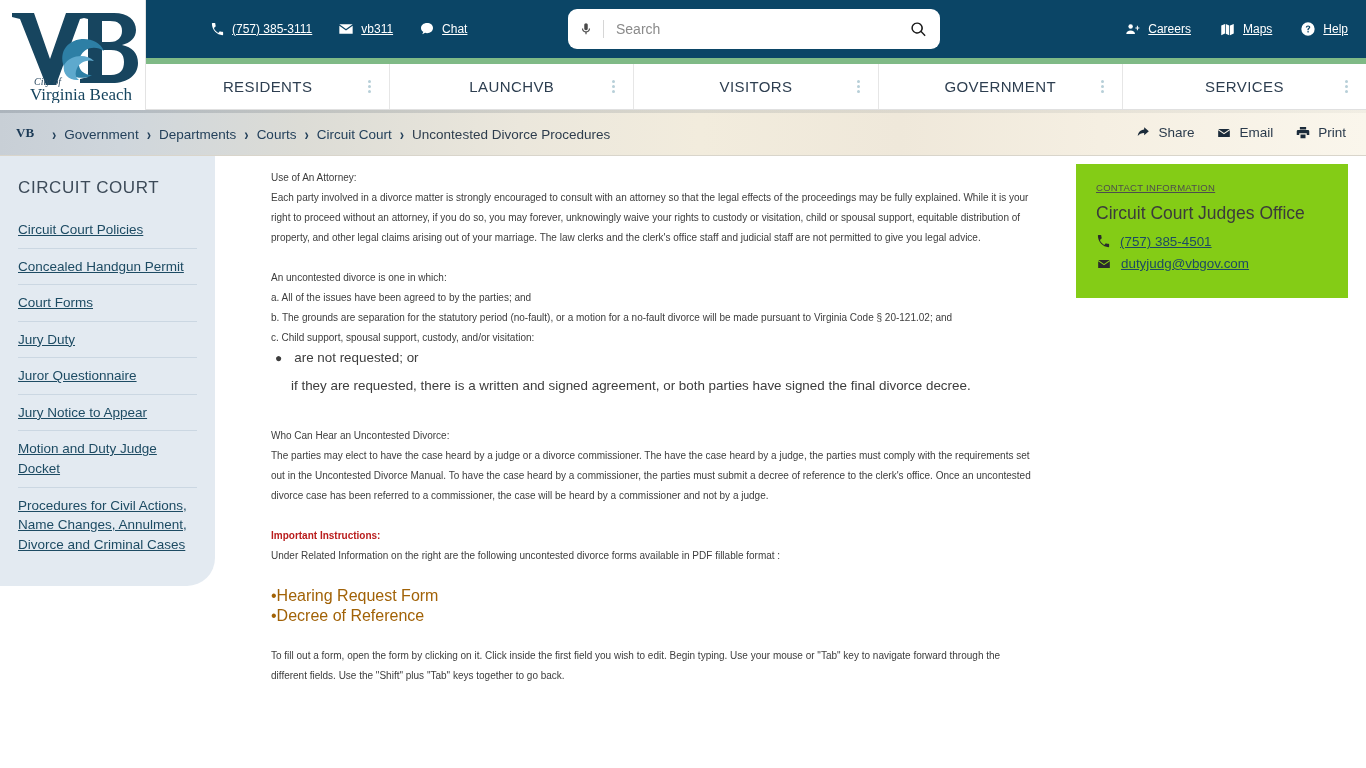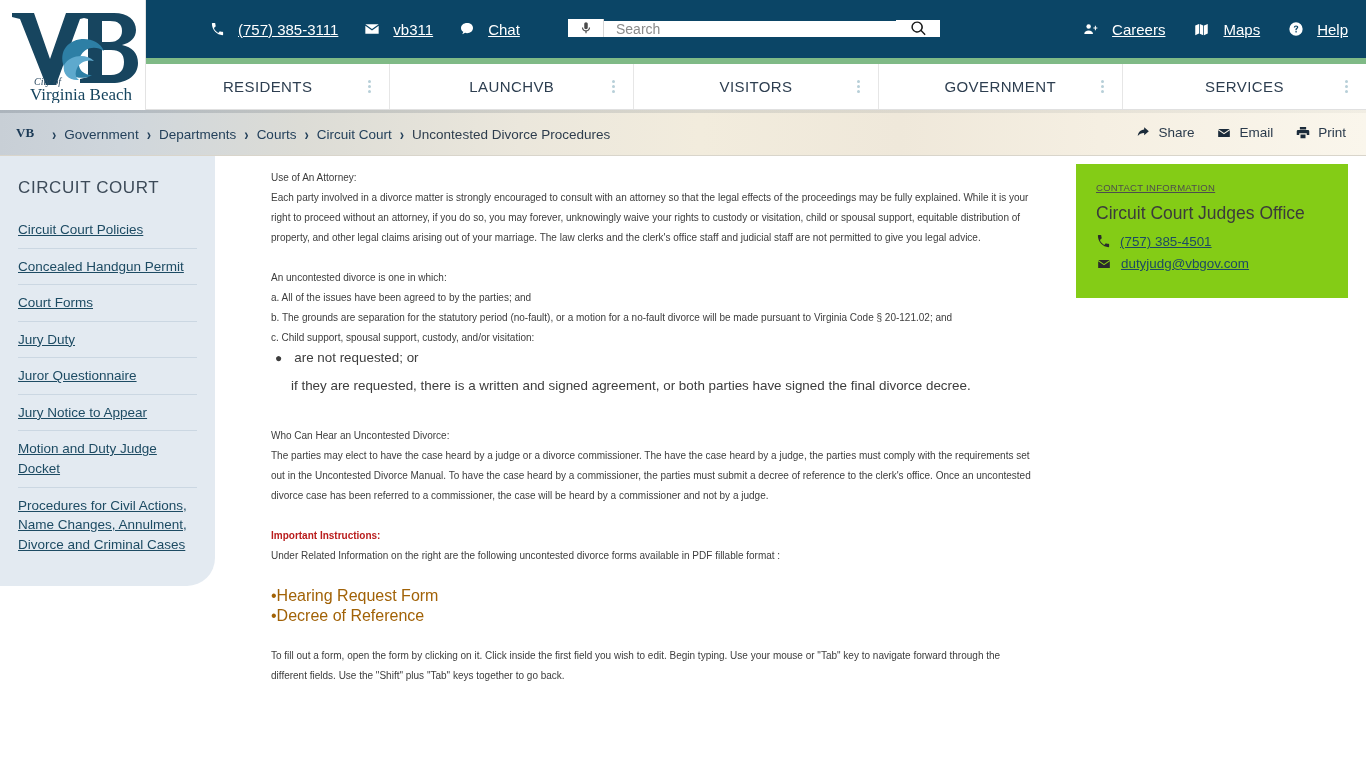--- a/index.html
+++ b/index.html
@@ -43,39 +43,40 @@
 
   .hdr-links-left {
     display: flex;
     align-items: center;
     gap: 26px;
     margin-left: 64px;
   }
   .hdr-link {
     display: inline-flex;
     align-items: center;
-    gap: 13px;
+    gap: 7px;
     color: #ffffff;
-    font-size: 15px;
+    font-size: 12px;
     text-decoration: none;
     cursor: pointer;
     white-space: nowrap;
   }
   .hdr-link .lbl { text-decoration: underline; }
   .hdr-link svg { fill: #ffffff; flex: 0 0 auto; }
 
   
   .search-wrap {
     position: absolute;
     left: 422px;
     display: flex;
-    align-items: flex-end;
-    height: 16px;
+    align-items: center;
+    height: 40px;
     width: 372px;
     background: #ffffff;
+    border-radius: 9px;
   }
   .mic-btn {
     width: 36px;
     display: flex; align-items: center; justify-content: center;
     border-right: 1px solid #d6d6d6;
     cursor: pointer;
     background: #fff;
   }
   .mic-btn svg { fill: #4a4a4a; }
   .search-input {

